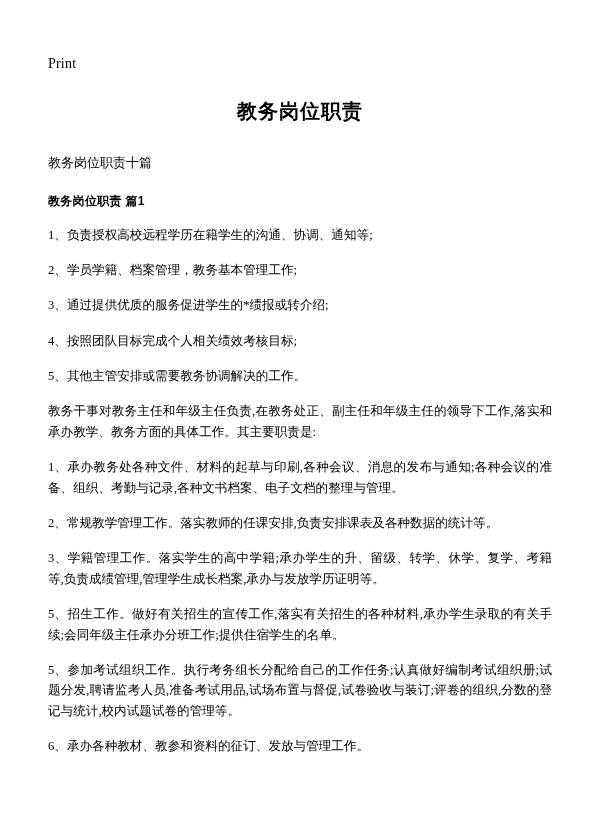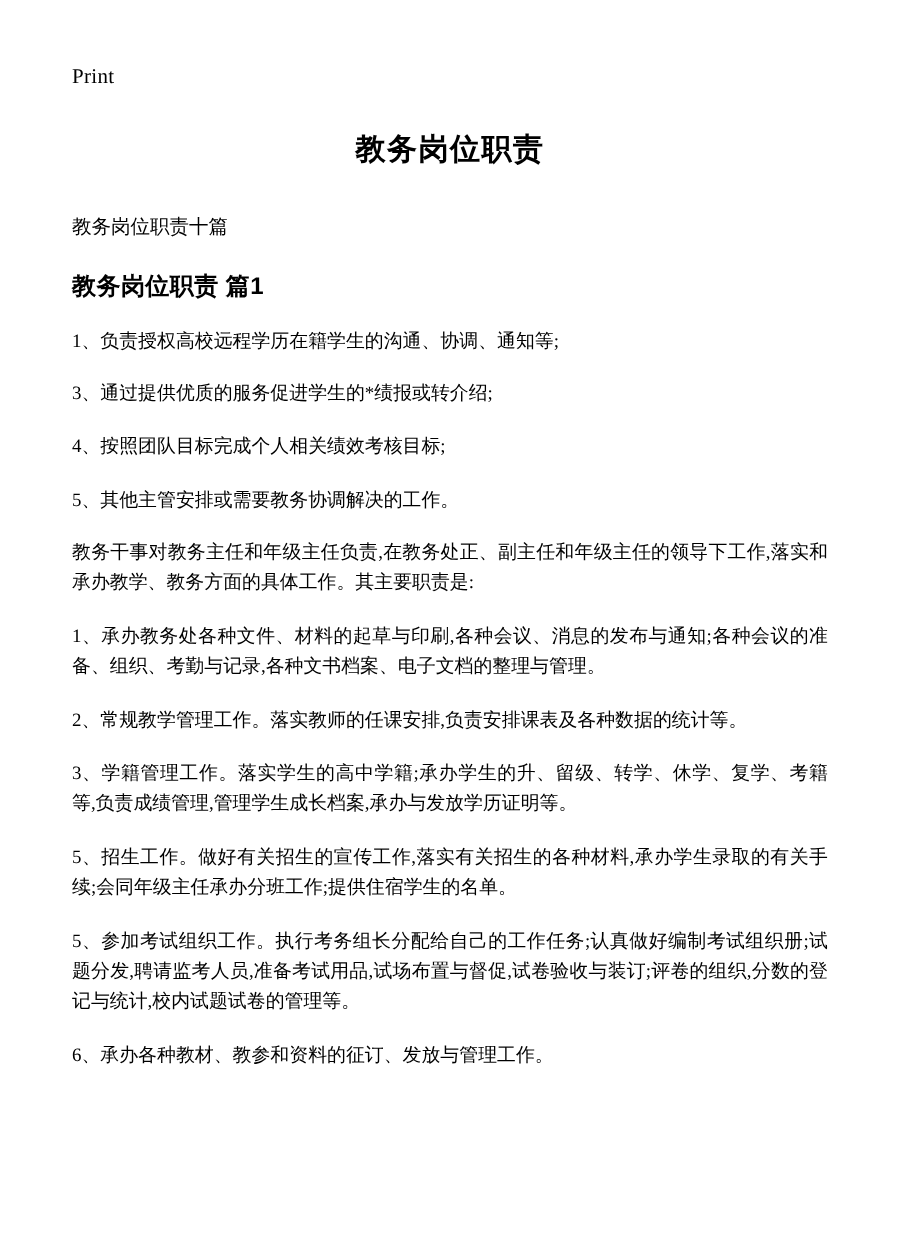--- a/index.html
+++ b/index.html
@@ -12,21 +12,21 @@
     height: 828px;
     font-family: "Liberation Serif", "DejaVu Serif", serif;
     color: #000000;
     overflow: hidden;
   }
   .page {
     position: relative;
     width: 600px;
     height: 828px;
     box-sizing: border-box;
-    padding: 0 48px;
+    padding: 12px 48px;
   }
   .print-link {
     font-family: "Liberation Serif", "DejaVu Serif", serif;
     font-size: 14px;
     color: #000000;
     padding-top: 44px;
     padding-bottom: 0;
     letter-spacing: 0.2px;
   }
   .doc-title {
@@ -41,21 +41,21 @@
   .lead {
     font-family: Liberation Sans, sans-serif;
     font-size: 13px;
     margin-top: 28px;
     margin-bottom: 0;
     line-height: 1.5;
   }
   .sec-head {
     font-family: "Liberation Sans", "DejaVu Sans", sans-serif;
     font-weight: bold;
-    font-size: 16px;
+    font-size: 12px;
     margin-top: 20px;
     margin-bottom: 0;
     letter-spacing: 0.3px;
   }
   .para {
     font-family: Liberation Serif, serif;
     font-size: 12.6px;
     line-height: 1.62;
     margin-top: 15px;
     margin-bottom: 0;
@@ -75,20 +75,21 @@
 <div class="page">
 
   <div class="print-link">Print</div>
 
   <h1 class="doc-title">教务岗位职责</h1>
 
   <div class="lead">教务岗位职责十篇</div>
 
   <div class="sec-head">教务岗位职责 篇1</div>
   <div class="para">1、负责授权高校远程学历在籍学生的沟通、协调、通知等;</div>
+  <div class="para">2、学员学籍、档案管理，教务基本管理工作;</div>
   <div class="para">3、通过提供优质的服务促进学生的*绩报或转介绍;</div>
   <div class="para">4、按照团队目标完成个人相关绩效考核目标;</div>
   <div class="para">5、其他主管安排或需要教务协调解决的工作。</div>
 
   <div class="para">教务干事对教务主任和年级主任负责,在教务处正、副主任和年级主任的领导下工作,落实和承办教学、教务方面的具体工作。其主要职责是:</div>
 
   <div class="para">1、承办教务处各种文件、材料的起草与印刷,各种会议、消息的发布与通知;各种会议的准备、组织、考勤与记录,各种文书档案、电子文档的整理与管理。</div>
   <div class="para">2、常规教学管理工作。落实教师的任课安排,负责安排课表及各种数据的统计等。</div>
   <div class="para">3、学籍管理工作。落实学生的高中学籍;承办学生的升、留级、转学、休学、复学、考籍等,负责成绩管理,管理学生成长档案,承办与发放学历证明等。</div>
   <div class="para">5、招生工作。做好有关招生的宣传工作,落实有关招生的各种材料,承办学生录取的有关手续;会同年级主任承办分班工作;提供住宿学生的名单。</div>

